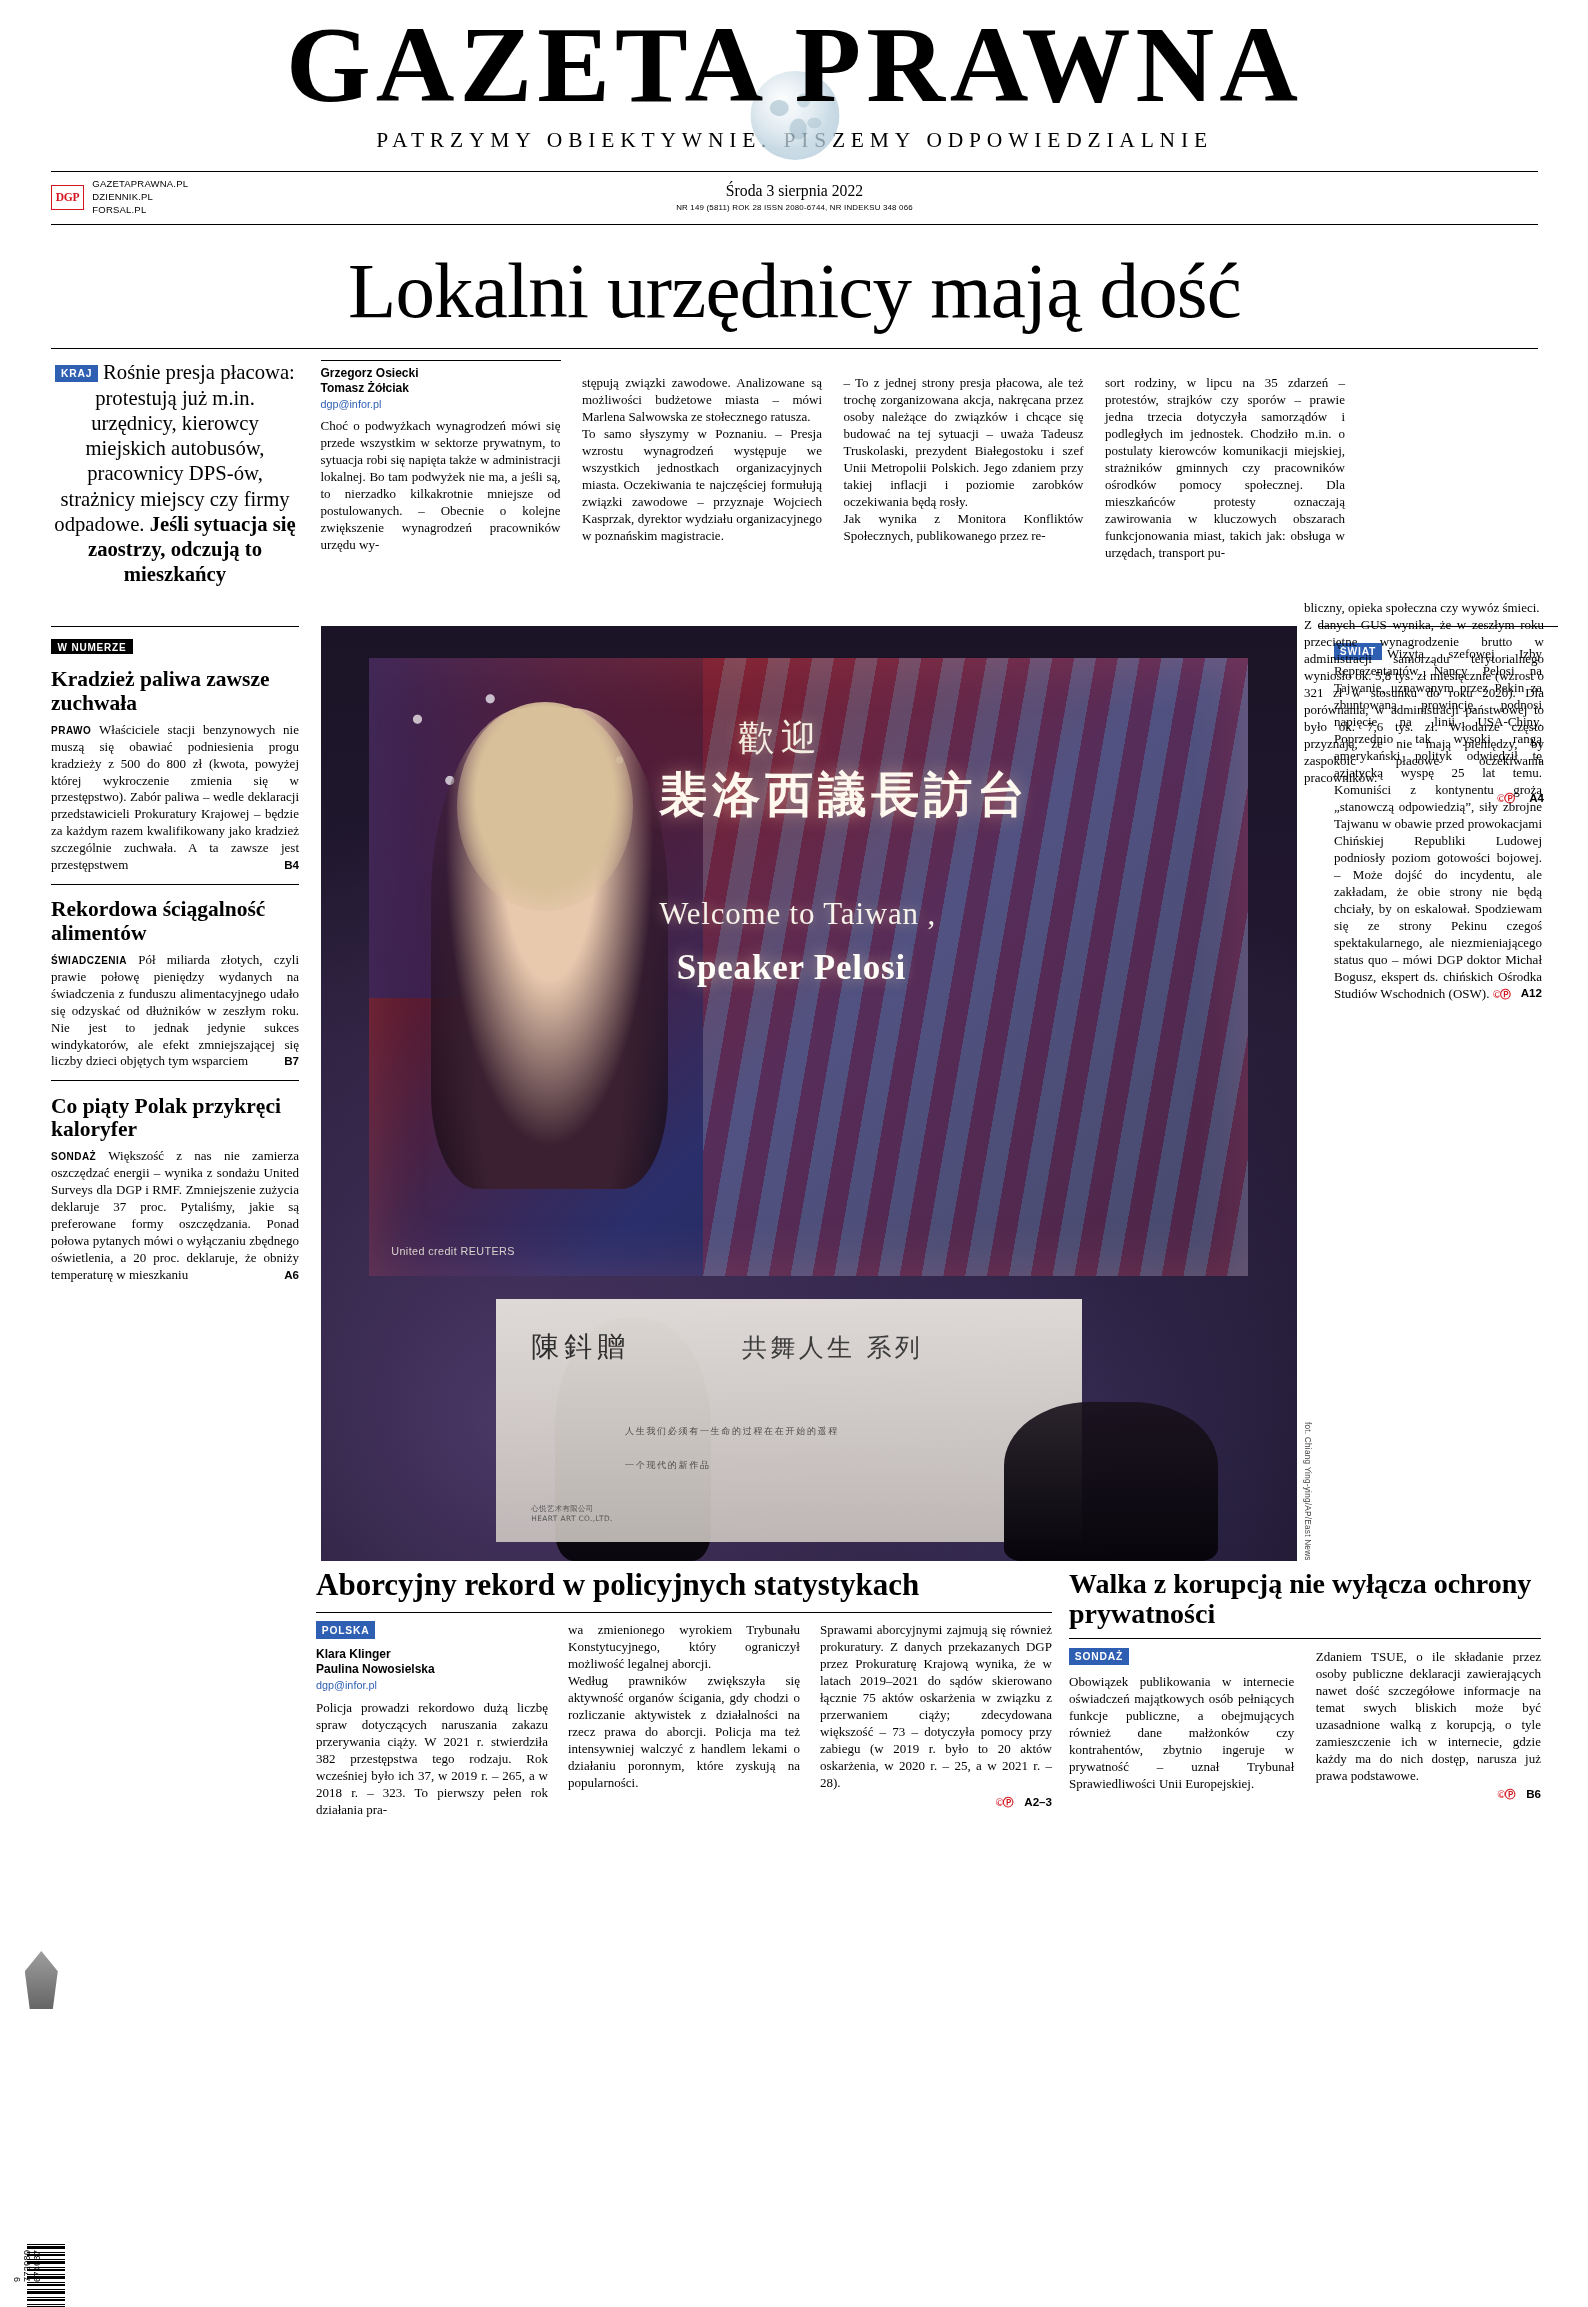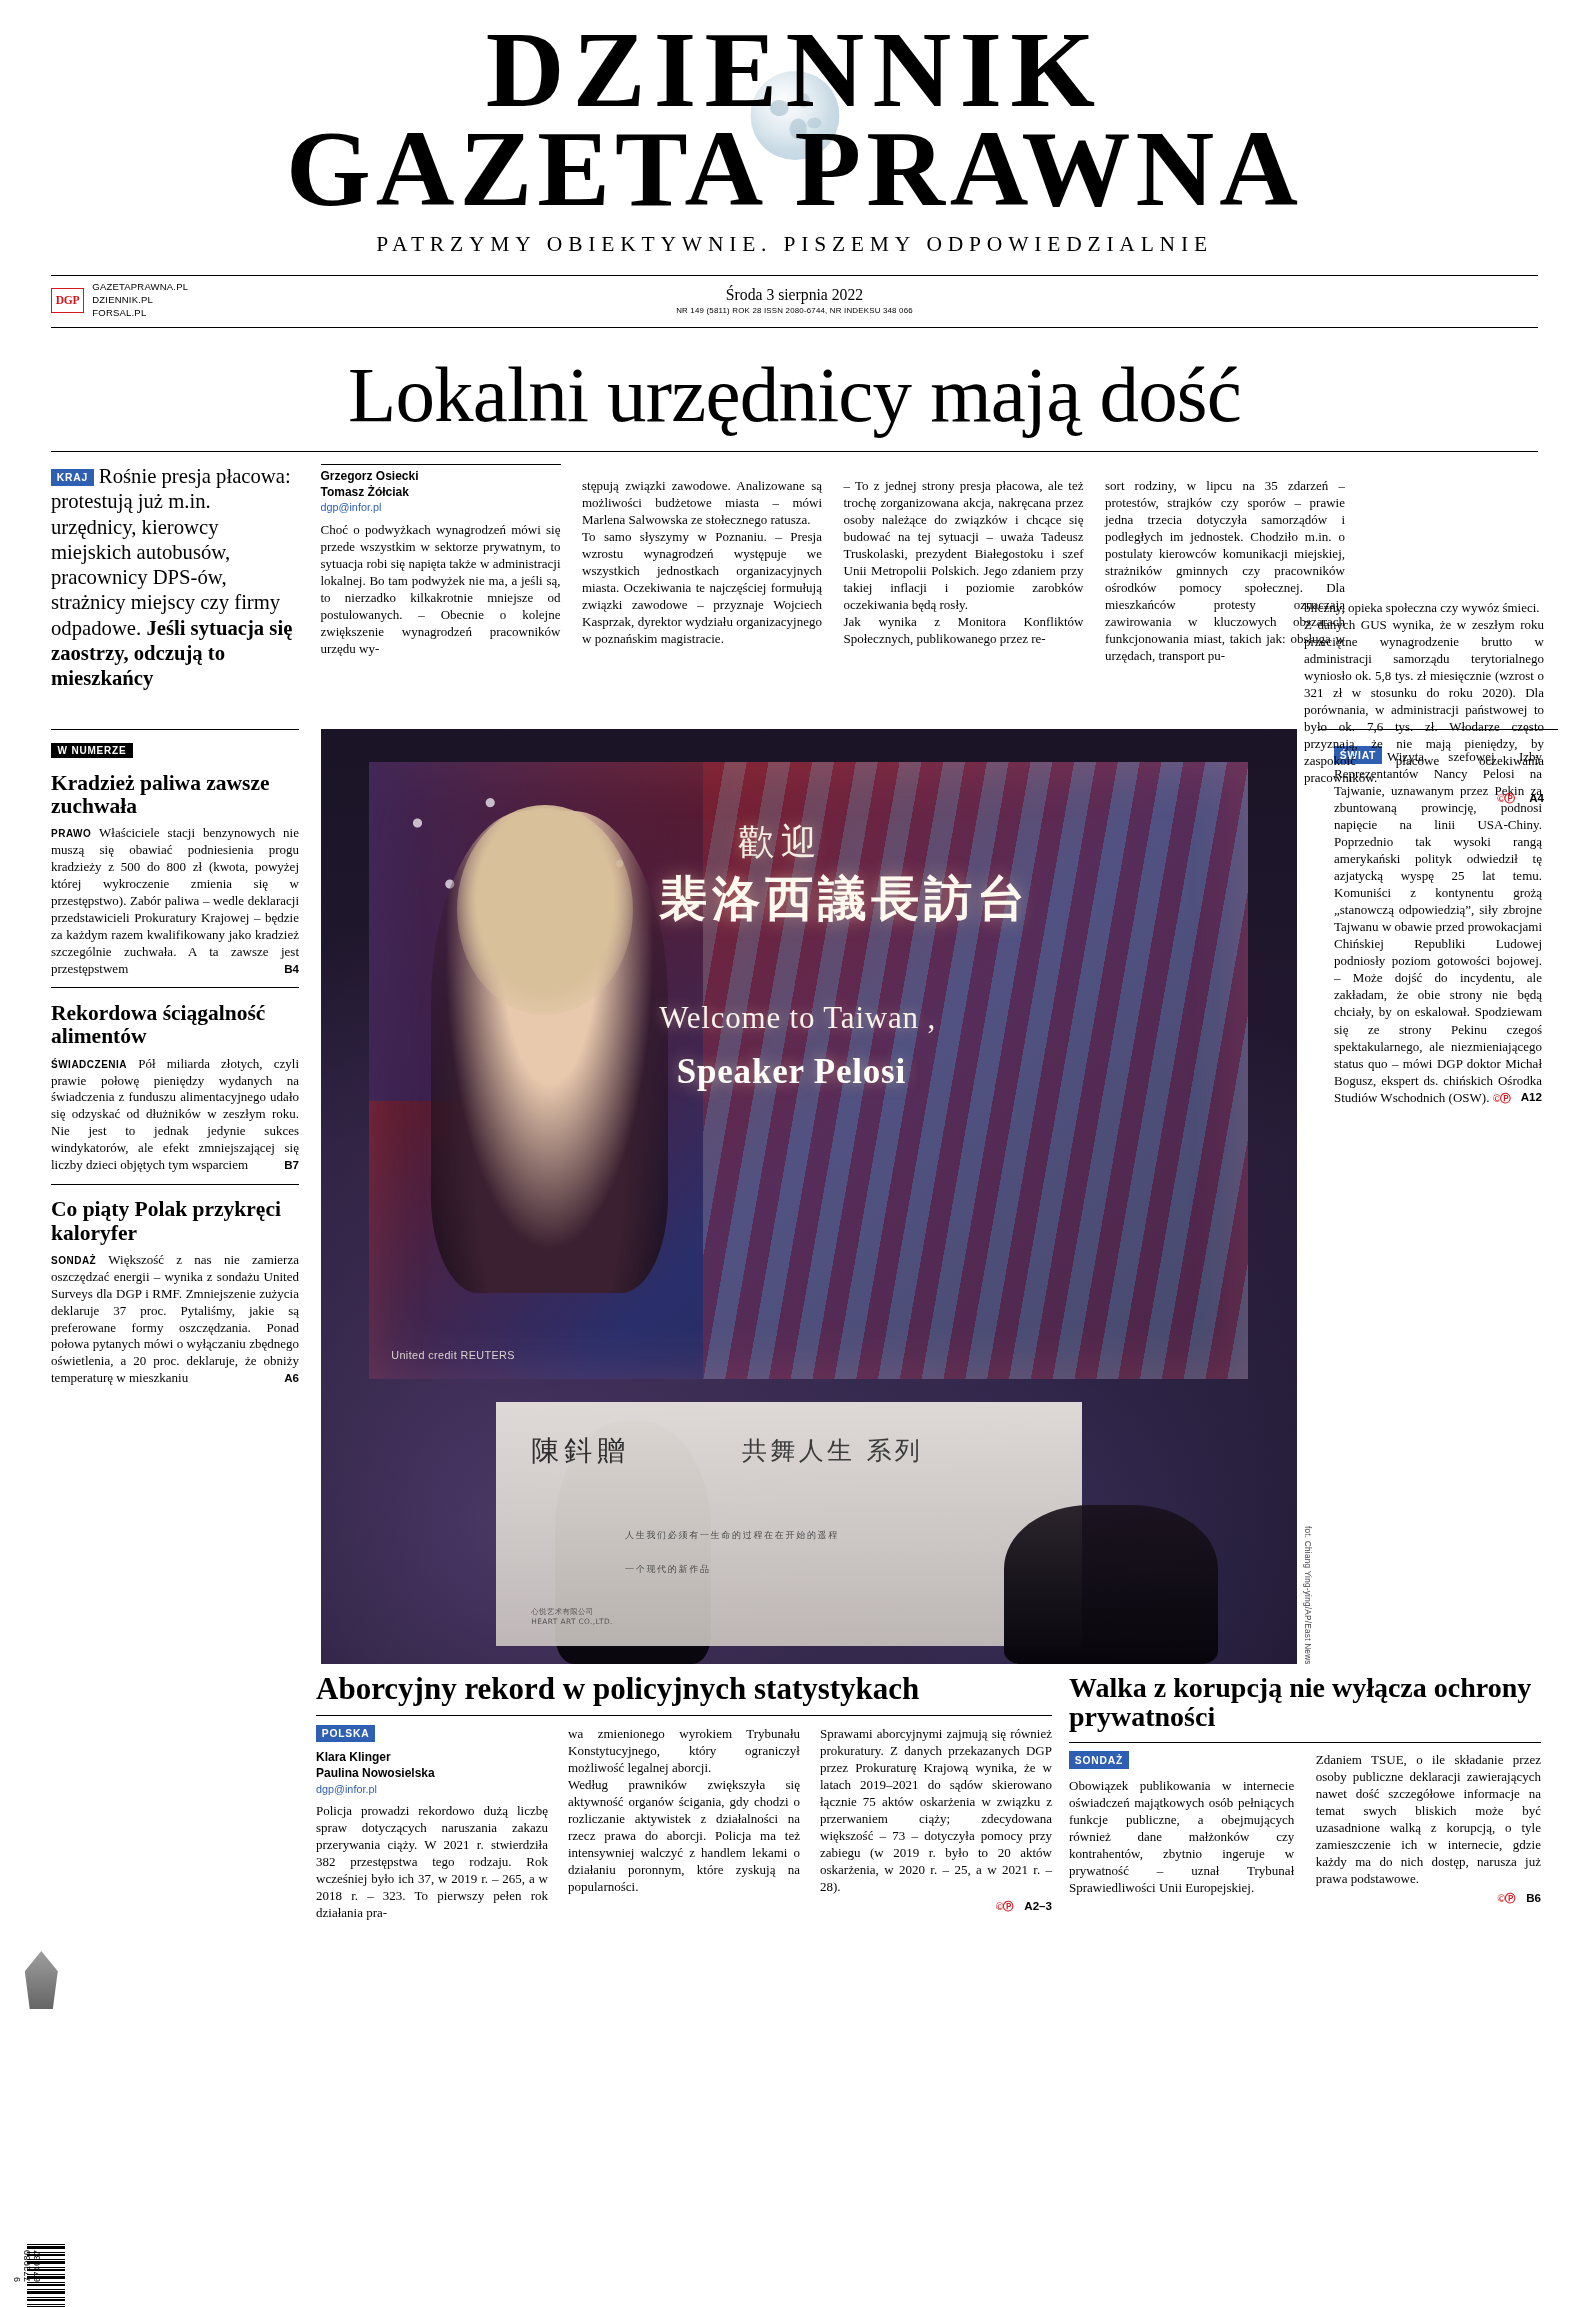--- a/index.html
+++ b/index.html
@@ -108,21 +108,21 @@
     display: grid;
     grid-template-columns: 248px 240px 240px 240px 240px;
     gap: 21.5px;
     padding-top: 11.6px;
     margin-bottom: 16.5px;
   }
   .lede {
     font-family: "Liberation Serif", serif;
     font-size: 20.7px;
     line-height: 1.22;
-    text-align: left;
+    text-align: center;
   }
   .tag {
     display: inline-block;
     background: #2f5fb3;
     color: #fff;
     font-family: "Liberation Sans", sans-serif;
     font-size: 10.3px;
     font-weight: 700;
     letter-spacing: 0.8px;
     padding: 2.5px 5.8px 1.7px 5.8px;
@@ -432,21 +432,20 @@
   }
 </style>
 </head>
 <body>
 
 <div class="page">
 
   <div class="masthead">
     <div class="globe"></div>
     <div class="mast-text">
-      <div class="mast-line1">DZIENNIK</div>
       <div class="mast-line2">GAZETA PRAWNA</div>
     </div>
     <div class="tagline">PATRZYMY OBIEKTYWNIE. PISZEMY ODPOWIEDZIALNIE</div>
   </div>
 
   <div class="inforow">
     <div class="info-left">
       <div class="dgp-logo">DGP</div>
       <div class="sites" style="white-space:pre-line">GAZETAPRAWNA.PL
 DZIENNIK.PL

